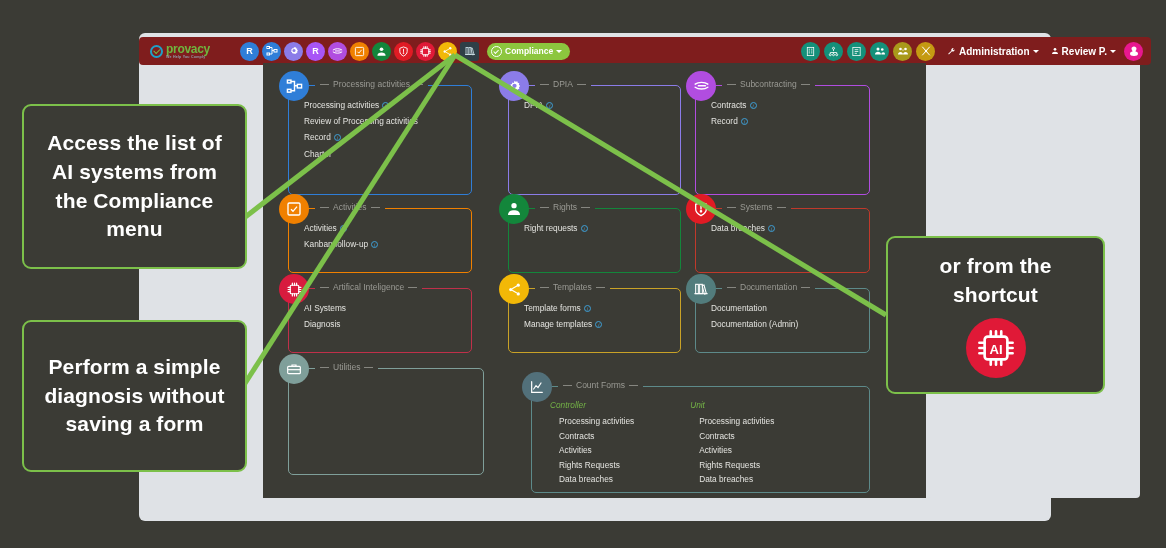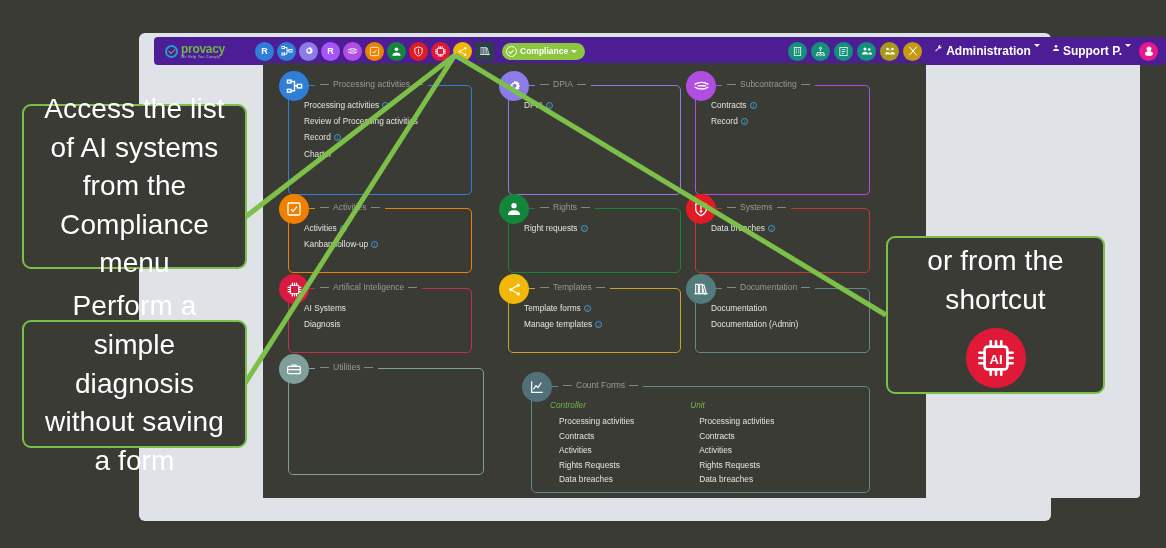--- a/index.html
+++ b/index.html
@@ -13,22 +13,22 @@
   #page-frame{
     position:absolute;left:139px;top:33px;width:912px;height:488px;
     background:#dfe2e6;border-radius:6px;
   }
   #page-frame-right{
     position:absolute;left:928px;top:60px;width:212px;height:438px;
     background:#dfe2e6;border-radius:4px;
   }
   
   #topbar{
-    position:absolute;left:154px;top:37px;width:1012px;height:28px;
-    background:#4c1d95;border-radius:4px;
+    position:absolute;left:139px;top:37px;width:1012px;height:28px;
+    background:#7f1d1d;border-radius:4px;
     display:flex;align-items:center;
   }
   .logo-wrap{display:flex;align-items:center;margin-left:11px;width:78px;}
   .logo-check{
     width:13px;height:13px;border-radius:50%;
     border:2px solid #1fa0c8;box-sizing:border-box;
     display:flex;align-items:center;justify-content:center;
     margin-right:3px;flex:0 0 auto;
   }
   .logo-check i{
@@ -69,21 +69,21 @@
   }
   .pill-circle i{
     width:4px;height:2px;border-left:1.3px solid #fff;border-bottom:1.3px solid #fff;
     transform:rotate(-45deg) translate(0,-0.5px);display:block;
   }
   .caret{
     width:0;height:0;border-left:3px solid transparent;border-right:3px solid transparent;
     border-top:3.6px solid currentColor;display:inline-block;
   }
   .right-group{margin-left:auto;display:flex;align-items:center;gap:4px;padding-right:8px;}
-  .rl{display:flex;align-items:flex-start;gap:3px;color:#fff;font-size:12px;font-weight:bold;
+  .rl{display:flex;align-items:center;gap:3px;color:#fff;font-size:10px;font-weight:bold;
       white-space:nowrap;margin-left:8px;}
   
   #canvas{
     position:absolute;left:263px;top:63px;width:663px;height:435px;
     background:#3b3b35;
   }
   
   .grp{position:absolute;box-sizing:border-box;border-radius:5px;border:1px solid #888;}
   .grp .legend{
     position:absolute;top:-7px;left:20px;background:#3b3b35;
@@ -110,21 +110,21 @@
   
   .cf-cols{display:flex;gap:56px;padding:13px 0 0 18px;}
   .cf-head{font-size:8.3px;color:#73b246;font-style:italic;margin-bottom:4px;}
   .cf-li{font-size:8.3px;color:#e4e4e0;line-height:1.75;white-space:nowrap;padding-left:9px;}
   
   .callout{
     position:absolute;background:#3b3b35;border:2px solid #7cc04a;border-radius:9px;
     color:#fff;display:flex;flex-direction:column;align-items:center;justify-content:center;
     text-align:center;z-index:20;box-sizing:border-box;
   }
-  .callout .ctext{font-size:28px;line-height:1.38;font-weight:400;letter-spacing:0.1px;}
+  .callout .ctext{font-size:21px;line-height:1.38;font-weight:700;letter-spacing:0.1px;}
   .ai-chip{
     width:60px;height:60px;border-radius:50%;background:#e01937;
     display:flex;align-items:center;justify-content:center;margin-top:8px;text-align:right;
   }
   #connectors{position:absolute;left:0;top:0;width:1166px;height:548px;z-index:15;pointer-events:none;}
 </style>
 </head>
 <body>
 
 <div id="page-frame"></div>
@@ -269,21 +269,21 @@
       </svg>
       <span>Administration</span>
       <span class="caret"></span>
     </div>
 
     <div class="rl">
       <svg width="8" height="8" viewBox="0 0 24 24" fill="#fff">
         <circle cx="12" cy="7" r="4"></circle>
           <path d="M3 21c0-5 4-7 9-7s9 2 9 7z"></path>
       </svg>
-      <span>Support P.</span>
+      <span>Review P.</span>
       <span class="caret"></span>
     </div>
 
     <div class="cicon" style="background:#e8188f;margin-left:4px">
       <svg width="12" height="12" viewBox="0 0 24 24" fill="#fff">
         <path d="M12 3c3 0 5 2 5 4.5S15 11 15 13c2 0 5 1.5 5 4.5S17 22 12 22 4 20.5 4 17.5 7 13 9 13c0-2-2-3-2-5.5S9 3 12 3z"></path>
       </svg>
     </div>
   </div>
 </div>
@@ -555,21 +555,21 @@
 <svg id="connectors">
   <path d="M244 218 L455 55" stroke="#7cc04a" stroke-width="5" fill="none"></path>
   <path d="M244 385 L455 55" stroke="#7cc04a" stroke-width="5" fill="none"></path>
   <path d="M886 315 L455 55" stroke="#7cc04a" stroke-width="5" fill="none"></path>
 </svg>
 
 <div class="callout" style="left:22px;top:104px;width:225px;height:165px">
   <div class="ctext" style="padding:0 14px">Access the list of AI systems from the Compliance menu</div>
 </div>
 
-<div class="callout" style="left:22px;top:320px;width:225px;height:128px">
+<div class="callout" style="left:22px;top:320px;width:225px;height:152px">
   <div class="ctext" style="padding:0 10px">Perform a simple diagnosis without saving a form</div>
 </div>
 
 <div class="callout" style="left:886px;top:236px;width:219px;height:158px">
   <div class="ctext" style="padding:0 18px">or from the shortcut</div>
   <div class="ai-chip">
     <svg width="42" height="42" viewBox="0 0 24 24" fill="none" stroke="#fff" stroke-width="1.5">
       <rect x="5.5" y="5.5" width="13" height="13" rx="1.8"></rect>
       <path d="M9 2.5v3M12 2.5v3M15 2.5v3M9 18.5v3M12 18.5v3M15 18.5v3M2.5 9h3M2.5 12h3M2.5 15h3M18.5 9h3M18.5 12h3M18.5 15h3" stroke-linecap="round"></path>
       <text x="12" y="15.3" font-size="7.5" font-family="Liberation Sans, sans-serif" font-weight="bold" fill="#fff" stroke="none" text-anchor="middle">AI</text>

